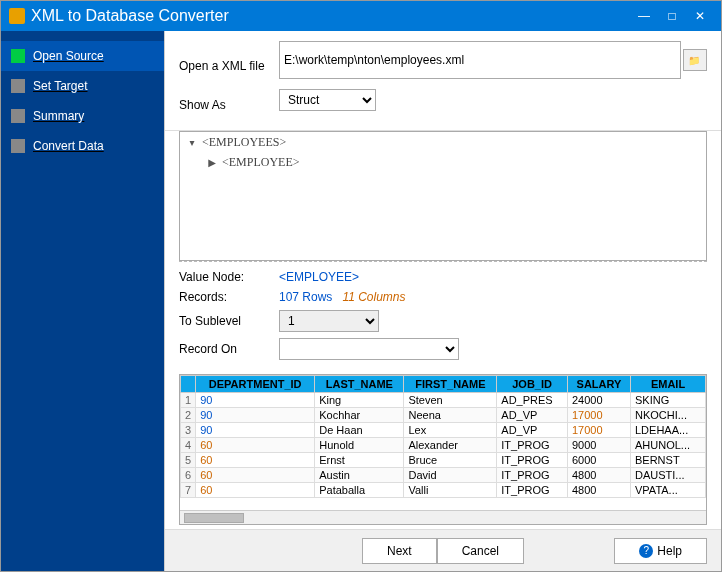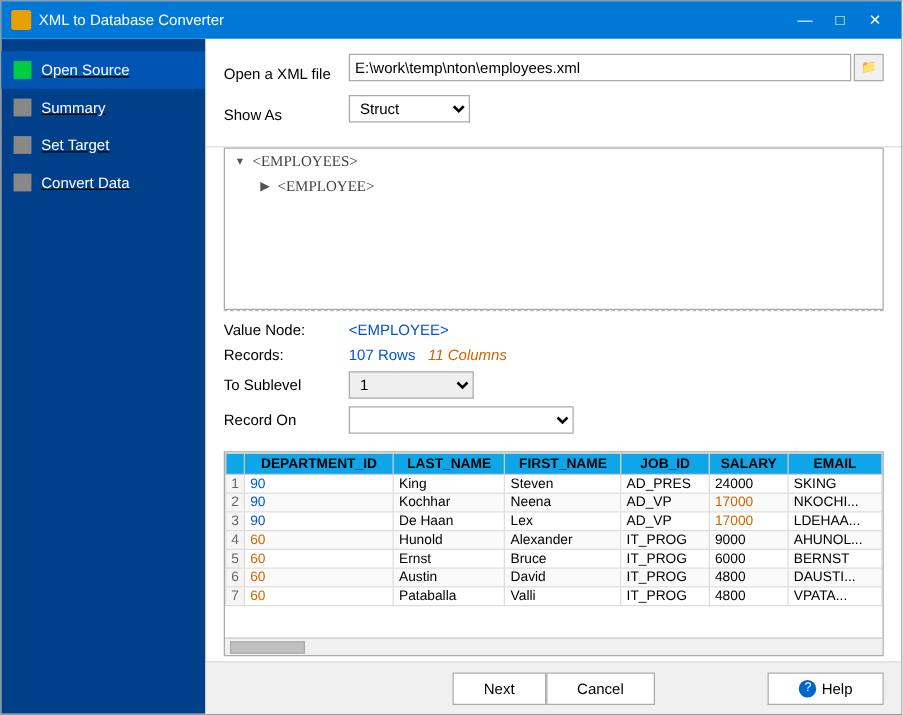--- a/index.html
+++ b/index.html
@@ -31,21 +31,21 @@
     .title-bar-icon {
       width: 16px;
       height: 16px;
       margin-right: 6px;
       background: #e8a000;
       border-radius: 2px;
       flex-shrink: 0;
     }
     .title-bar-title {
       flex: 1;
-      font-size: 12px;
+      font-size: 16px;
     }
     .title-bar-controls {
       display: flex;
       gap: 2px;
     }
     .title-btn {
       width: 26px;
       height: 20px;
       background: transparent;
       border: none;
@@ -118,21 +118,21 @@
       margin-bottom: 8px;
     }
     .form-label {
       width: 100px;
       font-size: 12px;
       color: #000;
       margin-top: 11px;
     }
     .form-input {
       flex: 1;
-      height: 22px;
+      height: 38px;
       border: 1px solid #aaa;
       padding: 2px 4px;
       font-size: 12px;
       background: white;
     }
     .browse-btn {
       width: 24px;
       height: 22px;
       border: 1px solid #aaa;
       background: #f0f0f0;
@@ -336,25 +336,25 @@
 
   <div class="content-area">
 
     <div class="sidebar">
       <div class="sidebar-item active">
         <div class="step-indicator active"></div>
         <span class="sidebar-label">Open Source</span>
       </div>
       <div class="sidebar-item">
         <div class="step-indicator done"></div>
-        <span class="sidebar-label">Summary</span>
+        <span class="sidebar-label">Set Target</span>
       </div>
       <div class="sidebar-item">
         <div class="step-indicator done"></div>
-        <span class="sidebar-label">Set Target</span>
+        <span class="sidebar-label">Summary</span>
       </div>
       <div class="sidebar-item">
         <div class="step-indicator done"></div>
         <span class="sidebar-label">Convert Data</span>
       </div>
     </div>
 
     <div class="main-panel">
 
       <div class="form-area">

